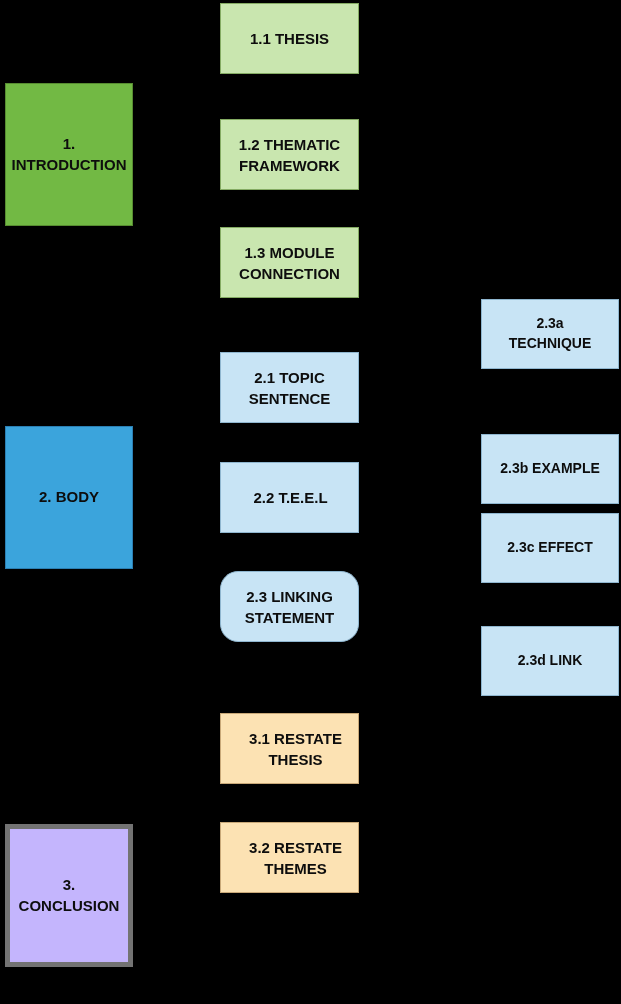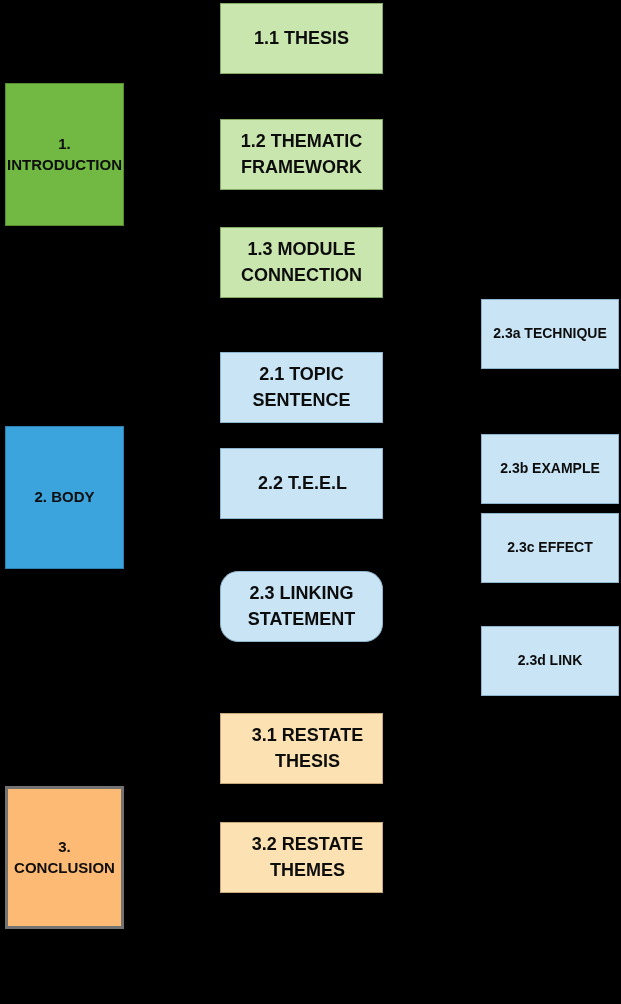--- a/index.html
+++ b/index.html
@@ -19,59 +19,59 @@
     position: absolute;
     display: flex;
     align-items: center;
     justify-content: center;
     text-align: center;
     box-sizing: border-box;
     color: #0d0d0d;
     font-weight: bold;
   }
   .main-node {
-    width: 119px;
+    width: 128px;
     height: 143px;
     left: 5px;
     font-size: 15px;
     line-height: 1.35;
     padding: 2px;
   }
   .sub-node {
-    width: 163px;
+    width: 139px;
     height: 71px;
     left: 220px;
-    font-size: 18px;
+    font-size: 15px;
     line-height: 1.4;
     padding: 4px 6px;
   }
   .detail-node {
     width: 138px;
     height: 70px;
     left: 481px;
     font-size: 14px;
     line-height: 1.4;
-    padding: 4px 4px;
+    padding: 4px 14px;
   }
   
   .fill-green      { background: #72B944; border: 1px solid #578C31; }
   .fill-lightgreen { background: #C9E6AF; border: 1px solid #84AB63; }
   .fill-blue       { background: #3BA4DC; border: 1px solid #2B7FB3; }
   .fill-lightblue  { background: #C8E4F5; border: 1px solid #8FB6CF; }
-  .fill-orange     { background: #fdba74; border: 3px solid #737373; }
+  .fill-orange     { background: #c4b5fd; border: 5px solid #737373; margin-top: 38px; }
   .fill-peach      { background: #FCE2B3; border: 1px solid #C8A878; padding-left: 18px; }
   
   .pos-intro        { top: 83px; }
   .pos-body         { top: 426px; }
   .pos-conclusion   { top: 786px; }
   .pos-1-1 { top: 3px; }
   .pos-1-2 { top: 119px; text-align: center; }
   .pos-1-3 { top: 227px; }
   .pos-2-1 { top: 352px; }
-  .pos-2-2 { top: 448px; padding-left: 8px; }
+  .pos-2-2 { top: 462px; padding-left: 8px; }
   .pos-2-3 { top: 571px; border-radius: 18px; }
   .pos-3-1 { top: 713px; }
   .pos-3-2 { top: 822px; }
   .pos-3-3 { top: 931px; }
   .pos-2-3a { top: 299px; }
   .pos-2-3b { top: 406px; margin-top: 28px; }
   .pos-2-3c { top: 513px; }
   .pos-2-3d { top: 626px; }
 </style>
 </head>

